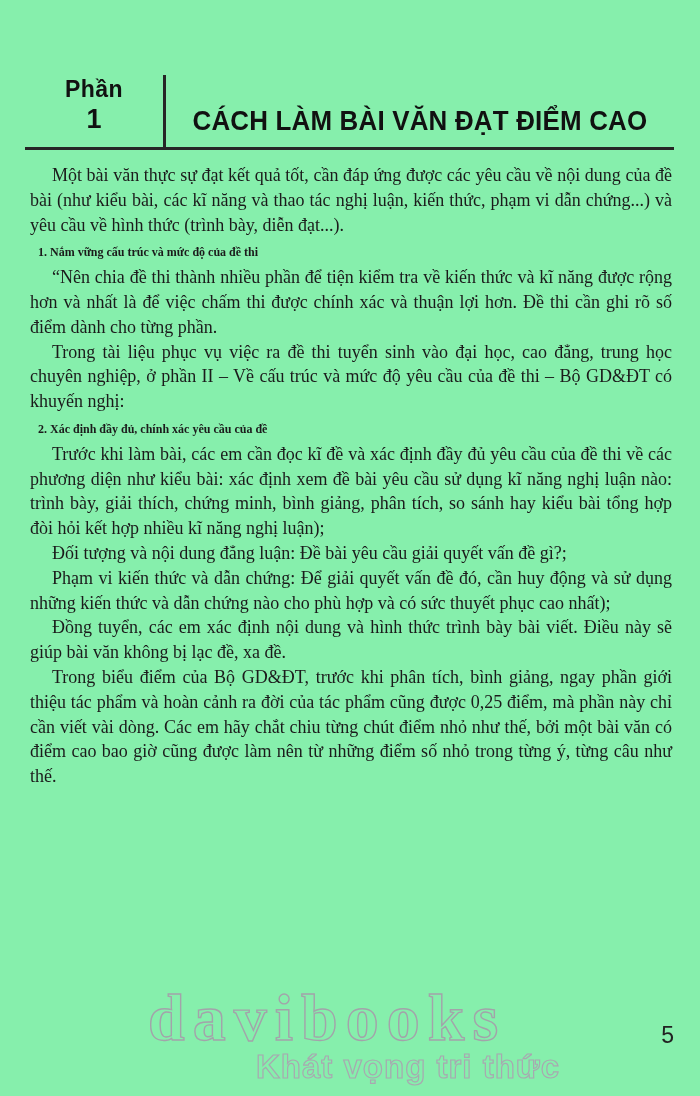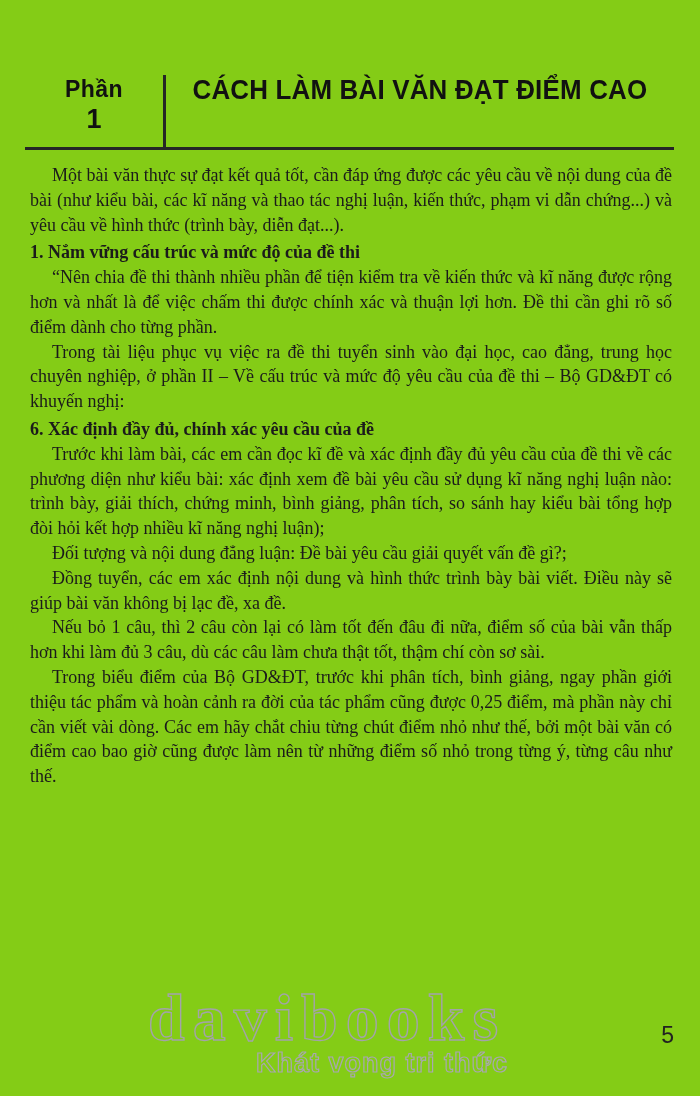--- a/index.html
+++ b/index.html
@@ -4,21 +4,21 @@
 <style>
   html, body { margin:0; padding:0; }
   body {
     width:700px; height:1096px;
     background:#ffffff;
     font-family:"Liberation Serif", serif;
   }
   .page {
     position:relative;
     width:700px; height:1096px;
-    background:#84cc16;
+    background:#86efac;
     overflow:hidden;
     color:#1d1d1d;
   }
 
   
   .header-band {
     position:absolute; left:25px; right:26px; top:75px;
     height:72px;
     border-bottom:3px solid #262626;
     display:flex;
@@ -27,57 +27,57 @@
     width:138px;
     border-right:3px solid #262626;
     display:flex; flex-direction:column; align-items:center;
     padding-top:2px;
     font-family:"Liberation Sans", sans-serif;
     font-weight:bold; color:#111;
   }
   .part-label { font-size:23px; line-height:1.1; letter-spacing:.5px; }
   .part-number { font-size:27px; line-height:1.1; margin-top:3px; }
   .title-cell {
-    flex:1; display:flex; align-items:flex-start; justify-content:center;
-    padding-bottom:23px;
+    flex:1; display:flex; align-items:flex-end; justify-content:center;
+    padding-bottom:10px;
   }
   .page-title {
     font-family:"Liberation Sans", sans-serif;
     font-weight:bold; font-size:27px; color:#111;
     letter-spacing:.2px; white-space:nowrap;
     transform:scaleX(.96);
   }
 
   
   .content {
     position:absolute; left:30px; right:28px; top:163px;
     text-align:justify;
     font-size:18px; line-height:24.8px;
     color:#1b1b1b;
   }
   .para  { margin:0; text-indent:22px; }
   .heading {
-    margin:3px 0 0 0;
-    font-size:18px; font-weight:bold;
+    margin:3px 0 0 8px;
+    font-size:12px; font-weight:bold;
     text-indent:0; text-align:left;
   }
 
   
   .wm-brand {
     position:absolute; left:148px; top:980px;
     font-family:Liberation Serif, serif;
     font-weight:bold; font-size:66px; letter-spacing:8px;
     color:transparent;
     -webkit-text-stroke:1.4px #a3a3aa;
     white-space:nowrap;
   }
   .wm-slogan {
     position:absolute; left:256px; top:1048px;
     font-family:"Liberation Sans", sans-serif;
-    font-weight:bold; font-size:27px; letter-spacing:1px;
+    font-weight:bold; font-size:33px; letter-spacing:1px;
     color:transparent;
     -webkit-text-stroke:1.2px #a8a8b0;
     white-space:nowrap;
   }
 
   
   .page-number {
     position:absolute; right:26px; top:1022px;
     font-family:"Liberation Sans", sans-serif;
     font-size:23px; color:#222;
@@ -96,25 +96,25 @@
     <div class="title-cell">
       <span class="page-title">CÁCH LÀM BÀI VĂN ĐẠT ĐIỂM CAO</span>
     </div>
   </div>
 
   <div class="content" id="content-area">
       <p class="para">Một bài văn thực sự đạt kết quả tốt, cần đáp ứng được các yêu cầu về nội dung của đề bài (như kiểu bài, các kĩ năng và thao tác nghị luận, kiến thức, phạm vi dẫn chứng...) và yêu cầu về hình thức (trình bày, diễn đạt...).</p>
       <h3 class="heading">1. Nắm vững cấu trúc và mức độ của đề thi</h3>
       <p class="para">“Nên chia đề thi thành nhiều phần để tiện kiểm tra về kiến thức và kĩ năng được rộng hơn và nhất là để việc chấm thi được chính xác và thuận lợi hơn. Đề thi cần ghi rõ số điểm dành cho từng phần.</p>
       <p class="para">Trong tài liệu phục vụ việc ra đề thi tuyển sinh vào đại học, cao đẳng, trung học chuyên nghiệp, ở phần II – Về cấu trúc và mức độ yêu cầu của đề thi – Bộ GD&amp;ĐT có khuyến nghị:</p>
-      <h3 class="heading">6. Xác định đầy đủ, chính xác yêu cầu của đề</h3>
+      <h3 class="heading">2. Xác định đầy đủ, chính xác yêu cầu của đề</h3>
       <p class="para">Trước khi làm bài, các em cần đọc kĩ đề và xác định đầy đủ yêu cầu của đề thi về các phương diện như kiểu bài: xác định xem đề bài yêu cầu sử dụng kĩ năng nghị luận nào: trình bày, giải thích, chứng minh, bình giảng, phân tích, so sánh hay kiểu bài tổng hợp đòi hỏi kết hợp nhiều kĩ năng nghị luận);</p>
       <p class="para">Đối tượng và nội dung đẳng luận: Đề bài yêu cầu giải quyết vấn đề gì?;</p>
+      <p class="para">Phạm vi kiến thức và dẫn chứng: Để giải quyết vấn đề đó, cần huy động và sử dụng những kiến thức và dẫn chứng nào cho phù hợp và có sức thuyết phục cao nhất);</p>
       <p class="para">Đồng tuyển, các em xác định nội dung và hình thức trình bày bài viết. Điều này sẽ giúp bài văn không bị lạc đề, xa đề.</p>
-      <p class="para">Nếu bỏ 1 câu, thì 2 câu còn lại có làm tốt đến đâu đi nữa, điểm số của bài vẫn thấp hơn khi làm đủ 3 câu, dù các câu làm chưa thật tốt, thậm chí còn sơ sài.</p>
       <p class="para">Trong biểu điểm của Bộ GD&amp;ĐT, trước khi phân tích, bình giảng, ngay phần giới thiệu tác phẩm và hoàn cảnh ra đời của tác phẩm cũng được 0,25 điểm, mà phần này chỉ cần viết vài dòng. Các em hãy chắt chiu từng chút điểm nhỏ như thế, bởi một bài văn có điểm cao bao giờ cũng được làm nên từ những điểm số nhỏ trong từng ý, từng câu như thế.</p>
     </div>
 
   <div class="wm-brand">davibooks</div>
   <div class="wm-slogan">Khát vọng tri thức</div>
 
   <div class="page-number">5</div>
 
 </div>
 

